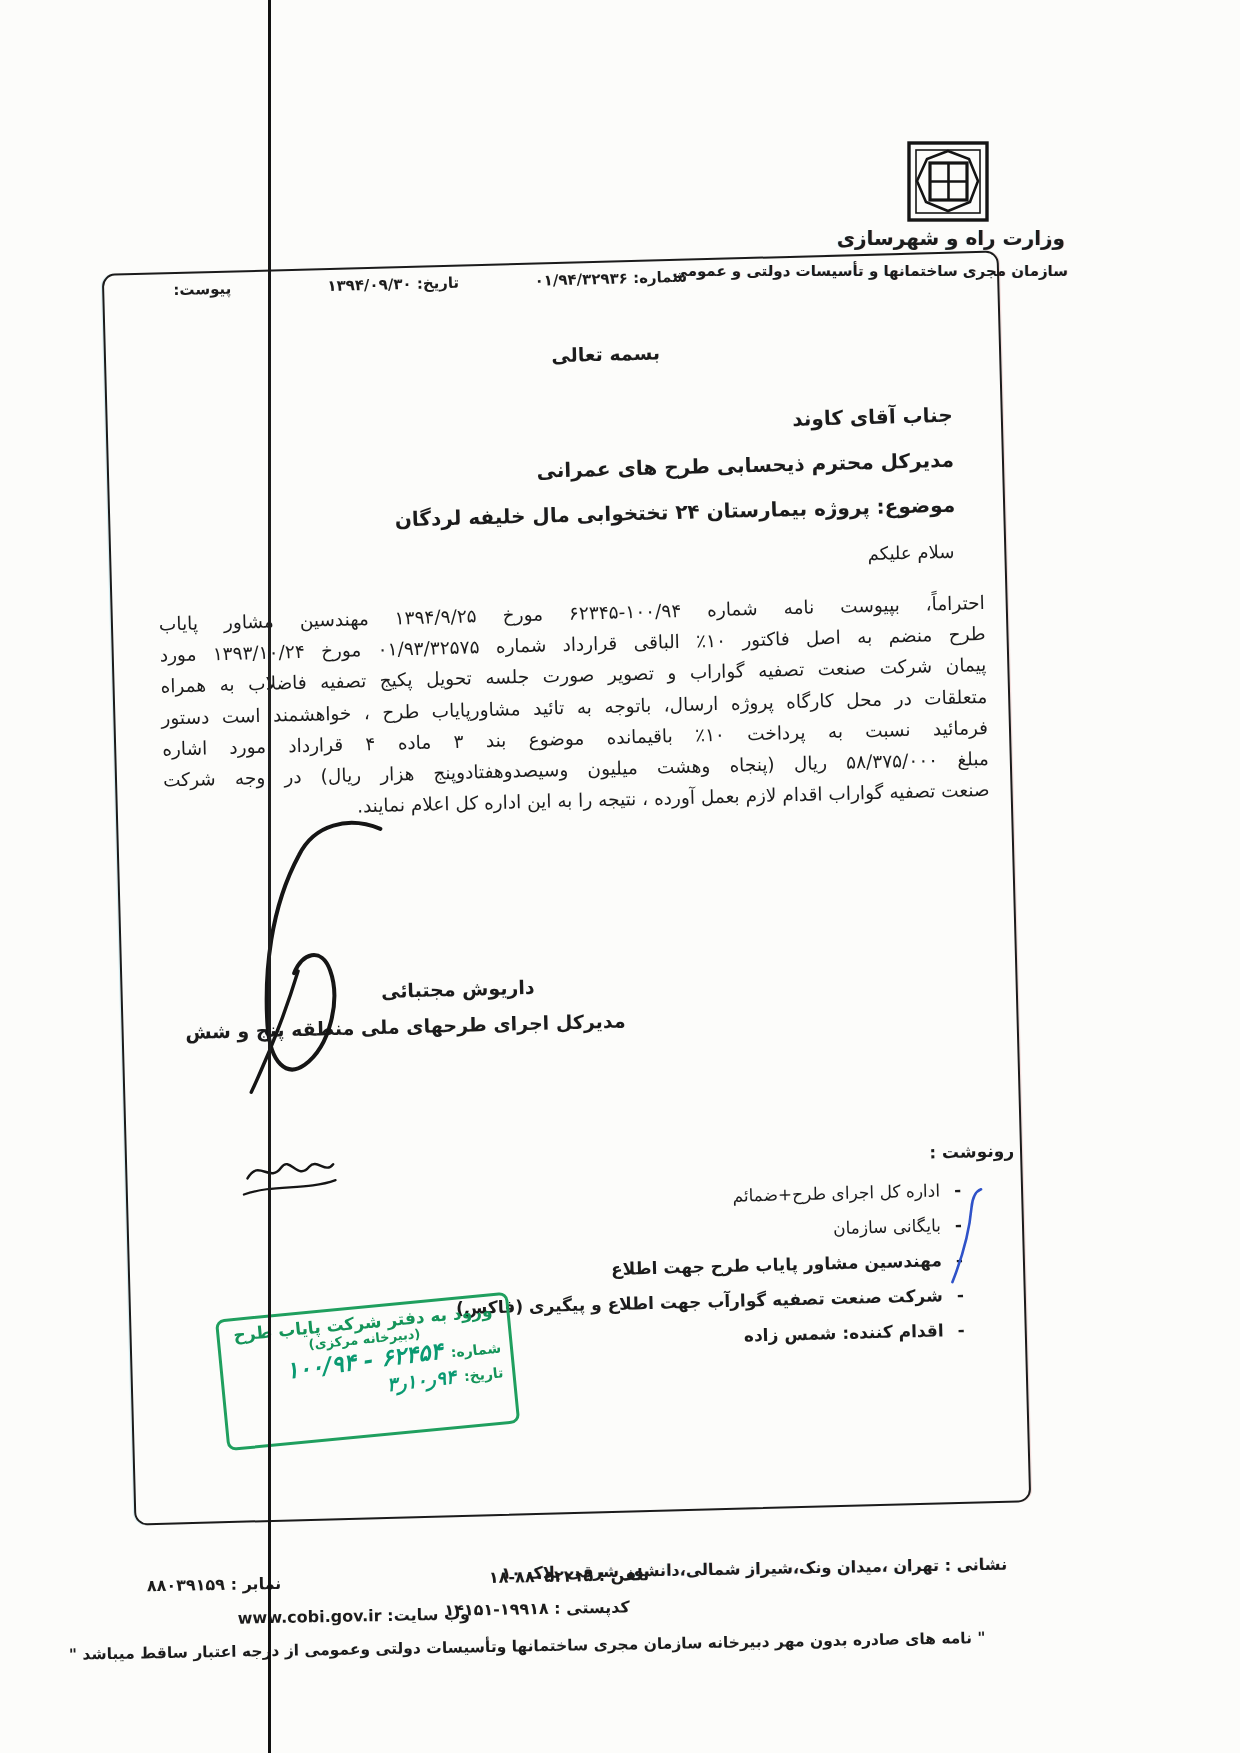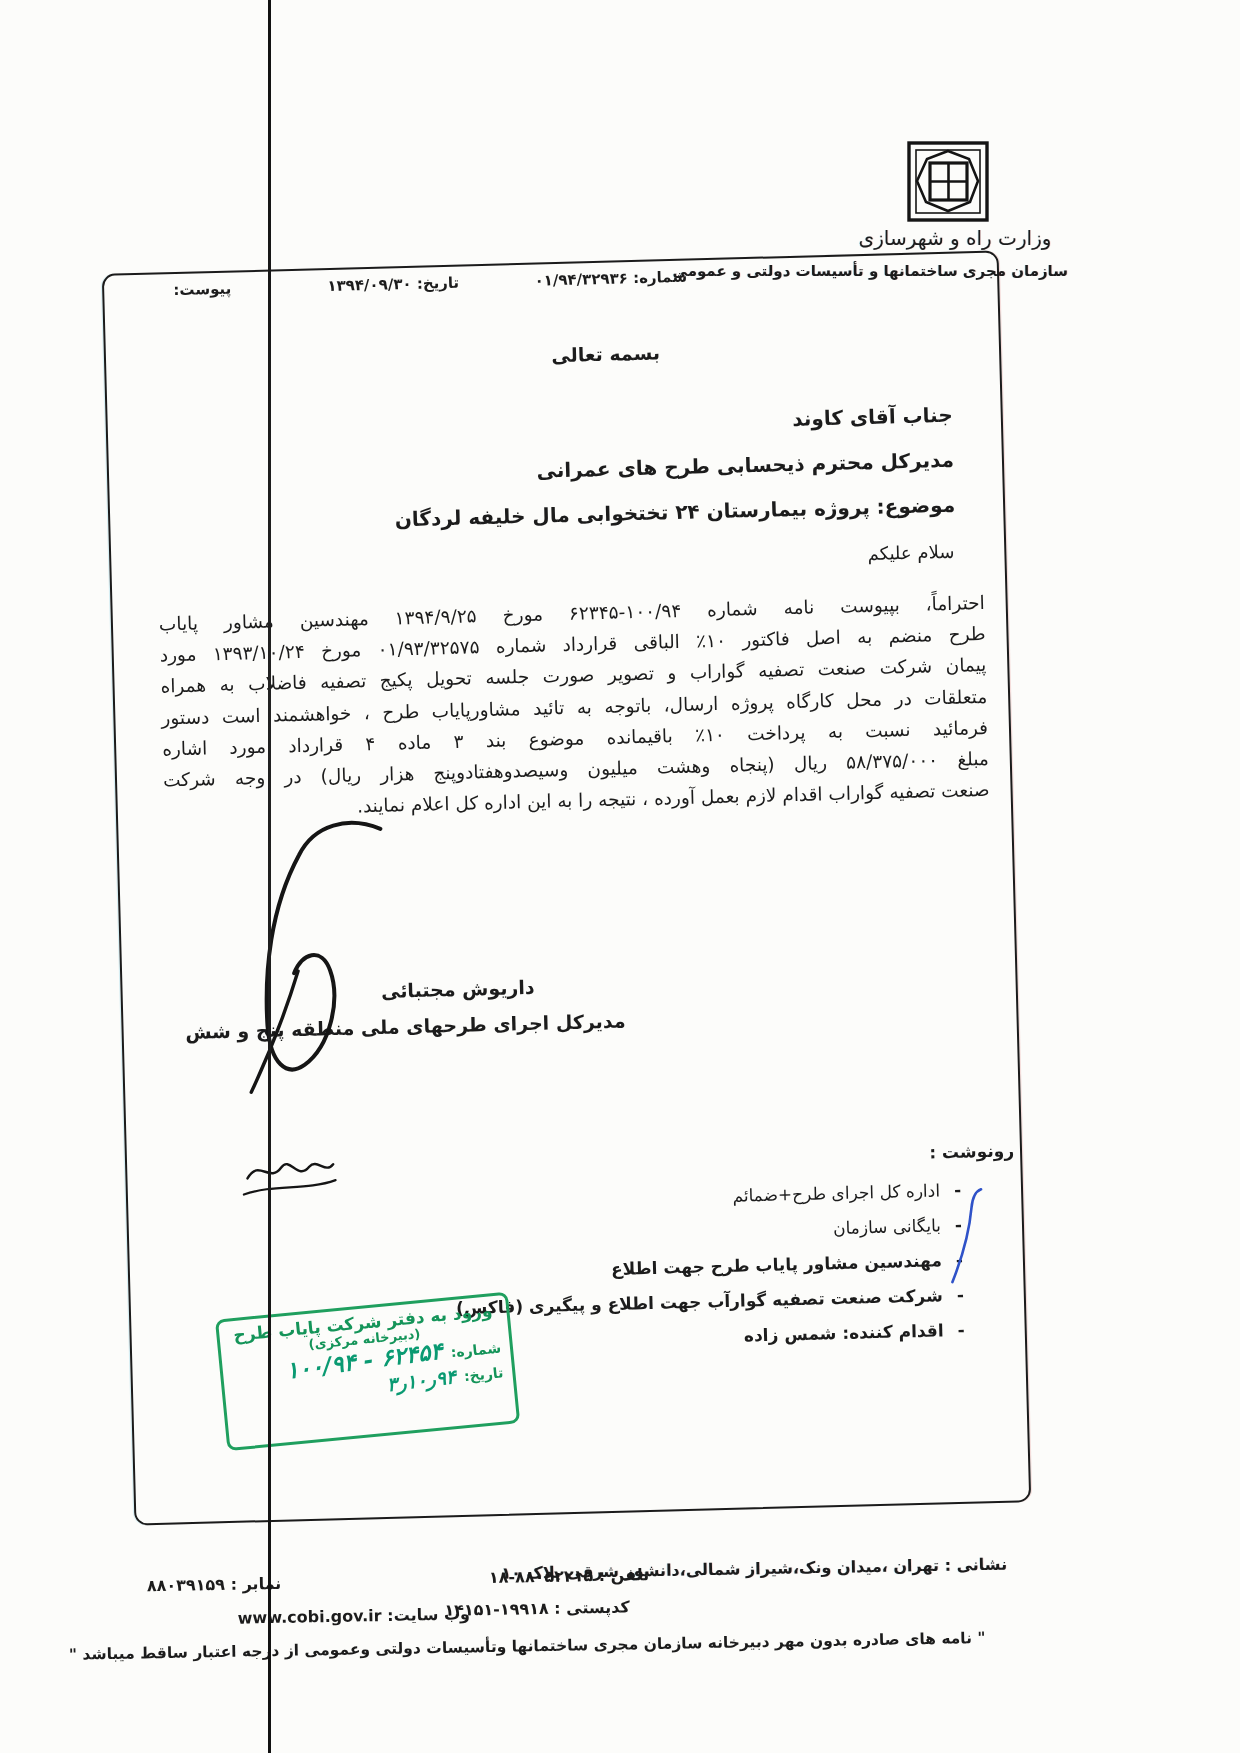--- a/index.html
+++ b/index.html
@@ -8,21 +8,21 @@
   .abs{position:absolute;}
   .nowrap{white-space:nowrap;}
   .fringe{text-shadow:0.7px 0 rgba(205,45,45,.18), -0.7px 0 rgba(0,165,215,.18);}
 
   
   #fold-line{left:268px;top:0;width:2.5px;height:1753px;
     background:linear-gradient(#111 0%,#222 40%,#111 100%);z-index:60;}
 
   
   #logo{left:905px;top:140px;width:86px;height:84px;}
-  #ministry{top:226px;left:845px;width:220px;text-align:center;font-weight:normal;font-size:20px;}
+  #ministry{top:226px;left:845px;width:220px;text-align:center;font-weight:bold;font-size:20px;}
   #organization{top:256px;left:782px;width:286px;text-align:center;font-weight:bold;font-size:15px;margin-top:6px;}
   #logo-underline{left:913px;top:219px;width:53px;height:2px;background:#161616;}
 
   
   #letter{left:118px;top:262px;width:893px;height:1248px;
     border:2.6px solid #1b1b1b;border-radius:13px;transform:rotate(-1.5deg);
     box-shadow:1.2px 0 0 rgba(200,50,50,.15), -1.2px 0 0 rgba(0,160,210,.15);}
 
   .meta{top:7px;font-size:15px;font-weight:bold;}
   #meta-number{right:310px;}

